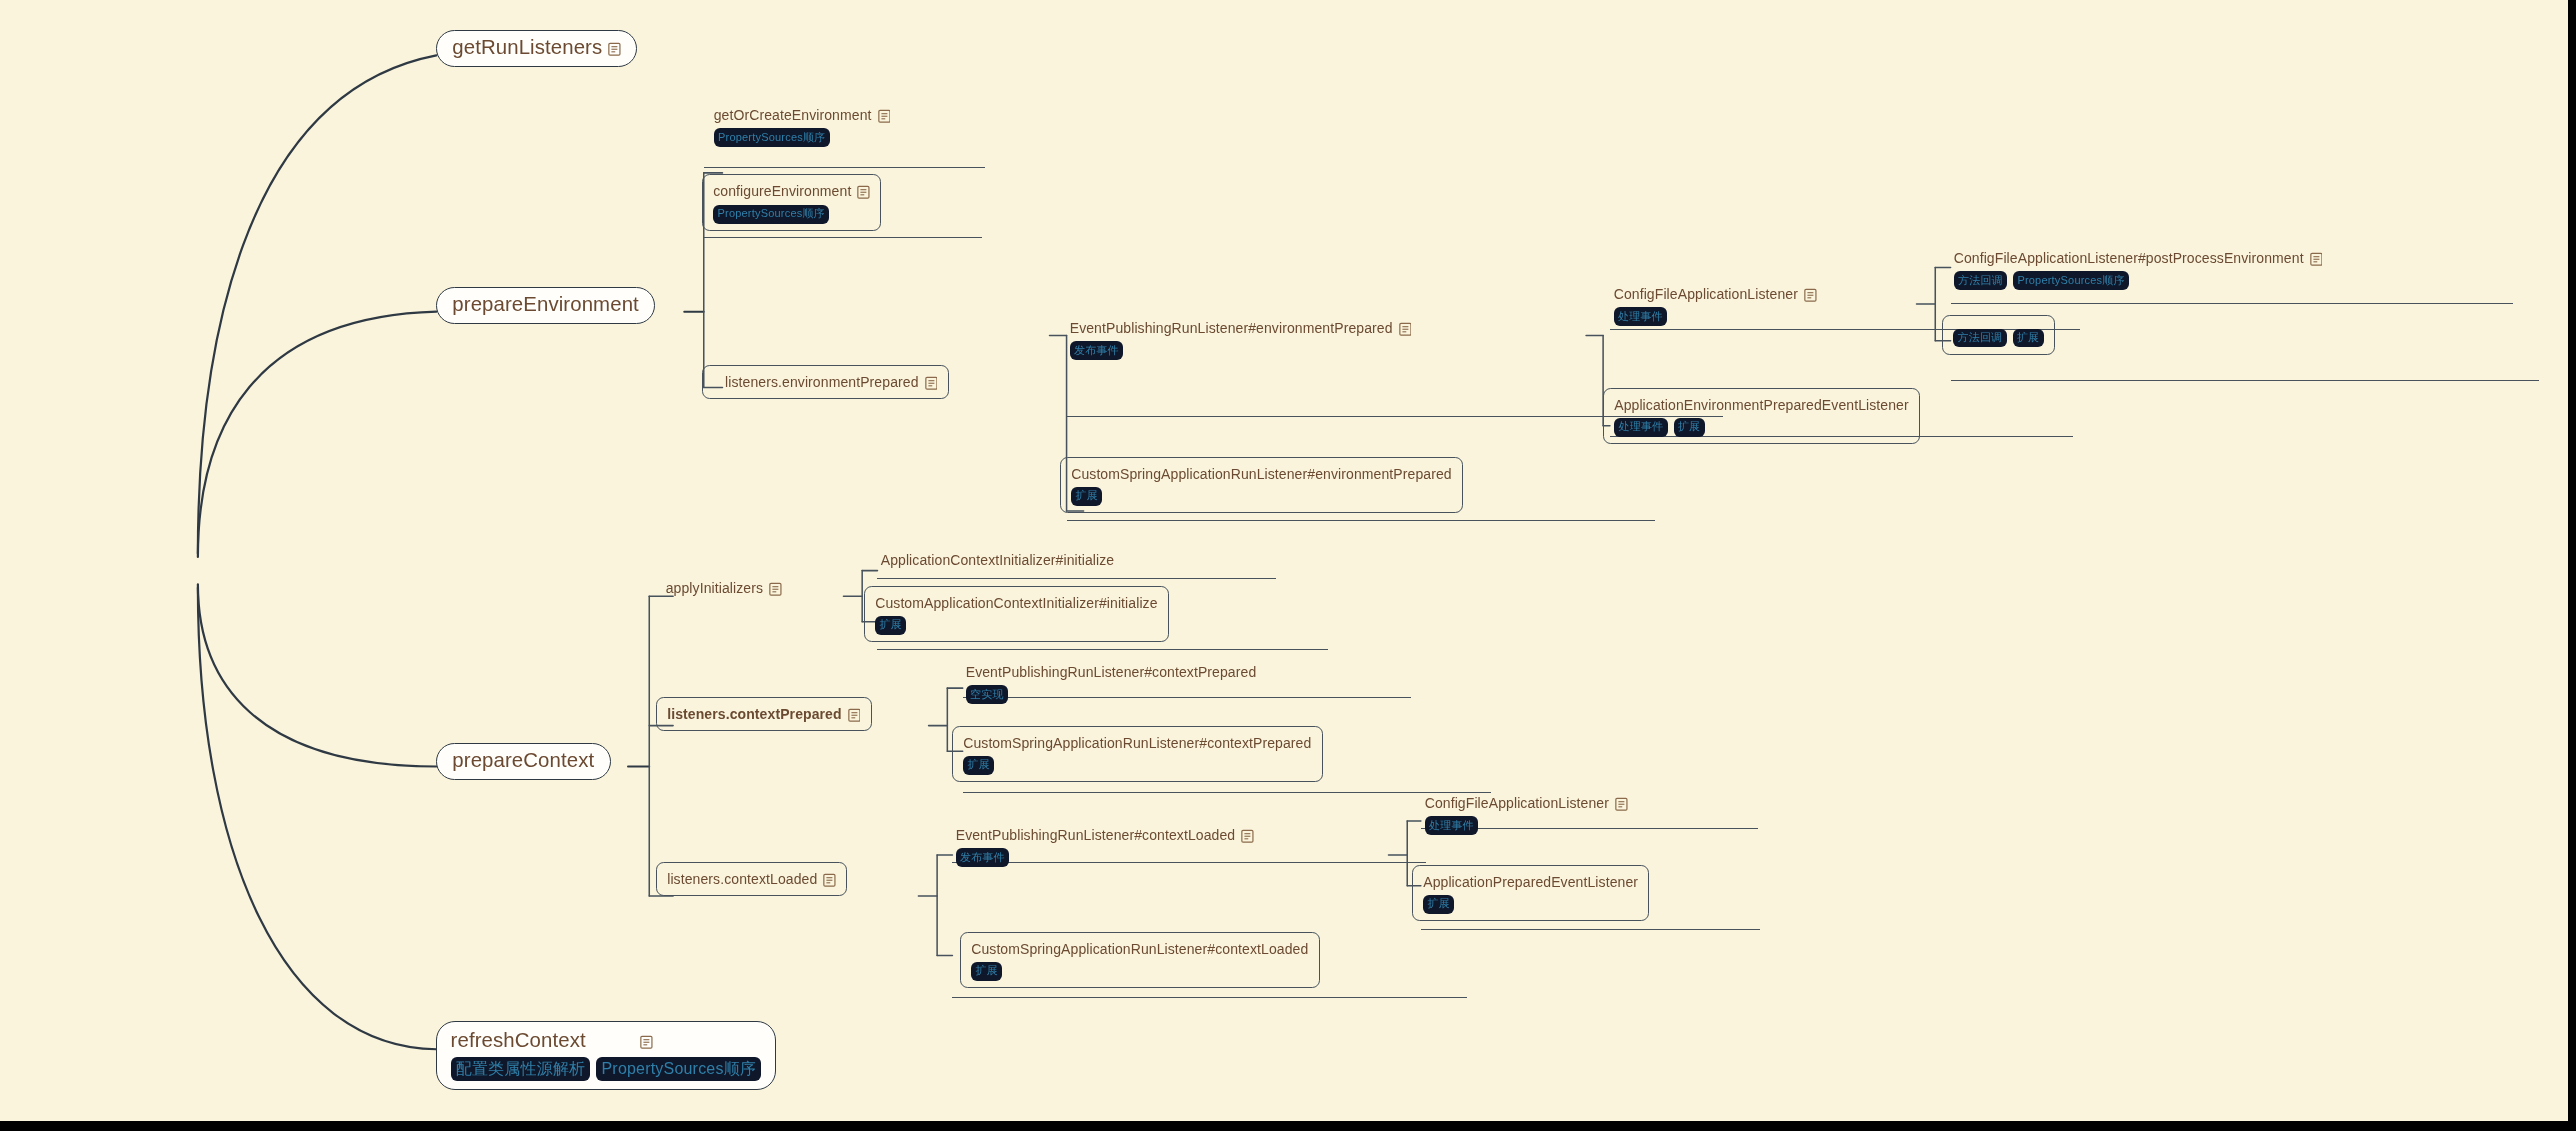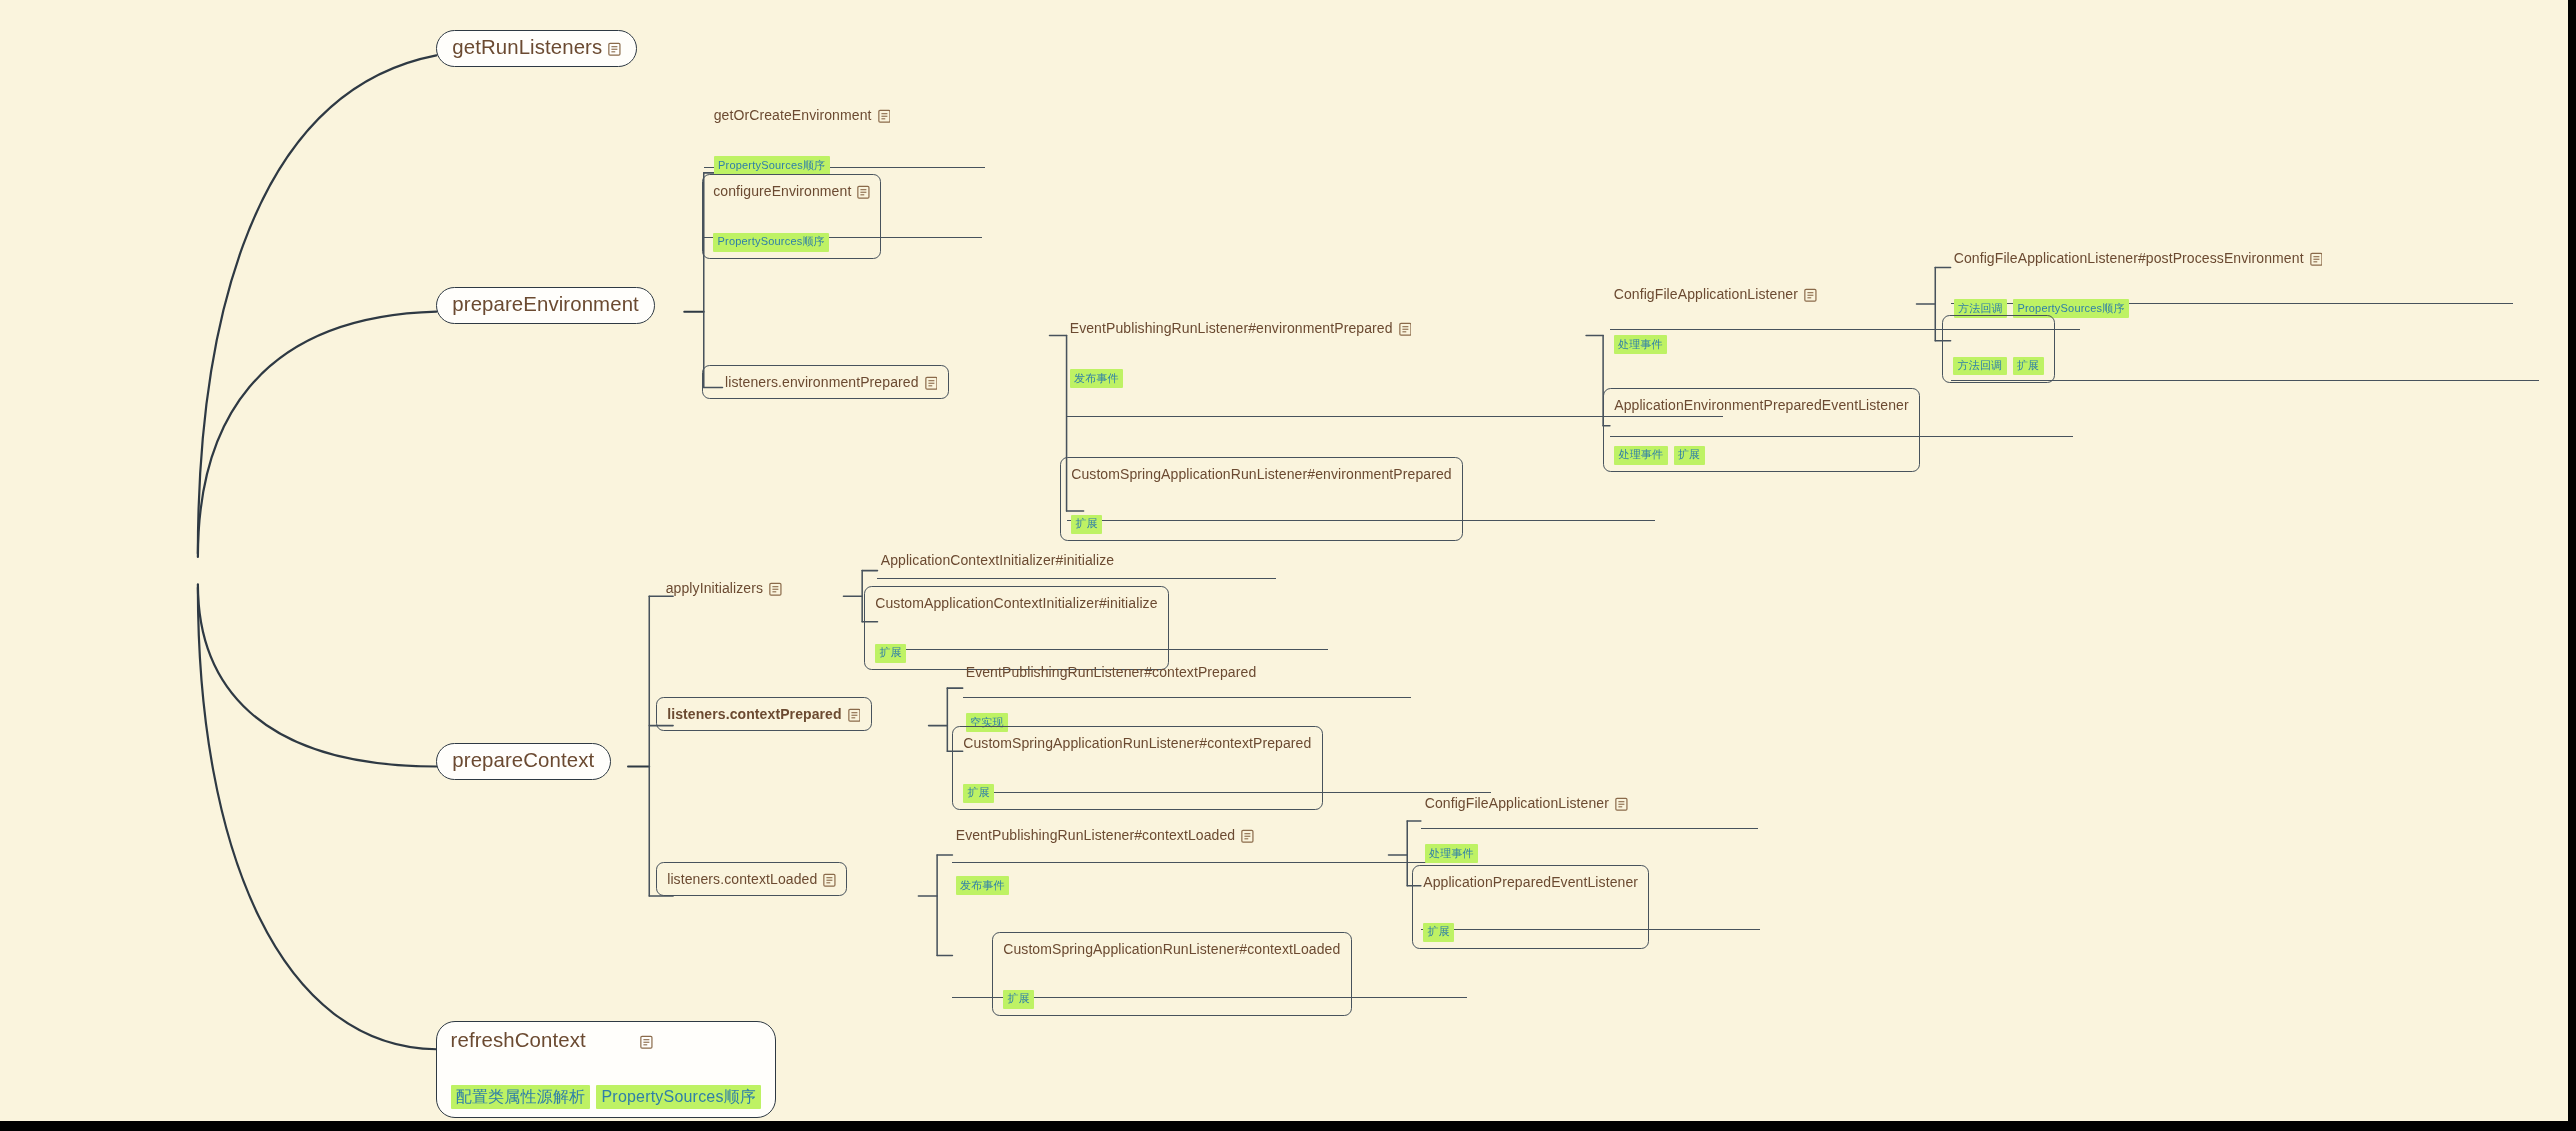--- a/index.html
+++ b/index.html
@@ -73,29 +73,28 @@
   
   .boxed {
     border: 1.4px solid #47525c;
     border-radius: 7.7px;
     padding: 7.7px 10.2px 6.8px 10.2px;
   }
 
   
   .tags { display: flex; gap: 6px; margin-top: 5.1px; }
   .tag {
-    background: #bef264;
+    background: #0f172a;
     color: #2f7fa8;
     font-size: 11px;
     line-height: 1;
     padding: 3.4px 4.3px 4.3px 4.3px;
-    border-radius: 1px;
+    border-radius: 6px;
     letter-spacing: 0.2px;
     white-space: nowrap;
-    margin-top: 28px;
   }
   .pill .tag { font-size: 16px; padding: 3.4px 5.1px 4.3px 5.1px; }
 
   
   .note-icon {
     width: 12.8px; height: 14.5px;
     flex: 0 0 auto;
     margin-top: 2.6px;
   }
   .note-icon svg { display: block; }
@@ -442,21 +441,21 @@
             <line x1="4" y1="8.5" x2="11" y2="8.5" stroke="#8a6a4a" stroke-width="1.3"></line>
             <line x1="4" y1="11.5" x2="8.5" y2="11.5" stroke="#8a6a4a" stroke-width="1.3"></line>
           </svg>
       </span>
     </div>
     <div class="tags">
       <span class="tag">发布事件</span>
     </div>
   </div>
 
-  <div class="node u boxed" style="left:992px; top:932px;">
+  <div class="node u boxed" style="left:960px; top:932px;">
     <div class="node-title">
       <span class="node-text">CustomSpringApplicationRunListener#contextLoaded</span>
     </div>
     <div class="tags">
       <span class="tag">扩展</span>
     </div>
   </div>
 
   <div class="node u" style="left:1423px; top:794px;">
     <div class="node-title">

